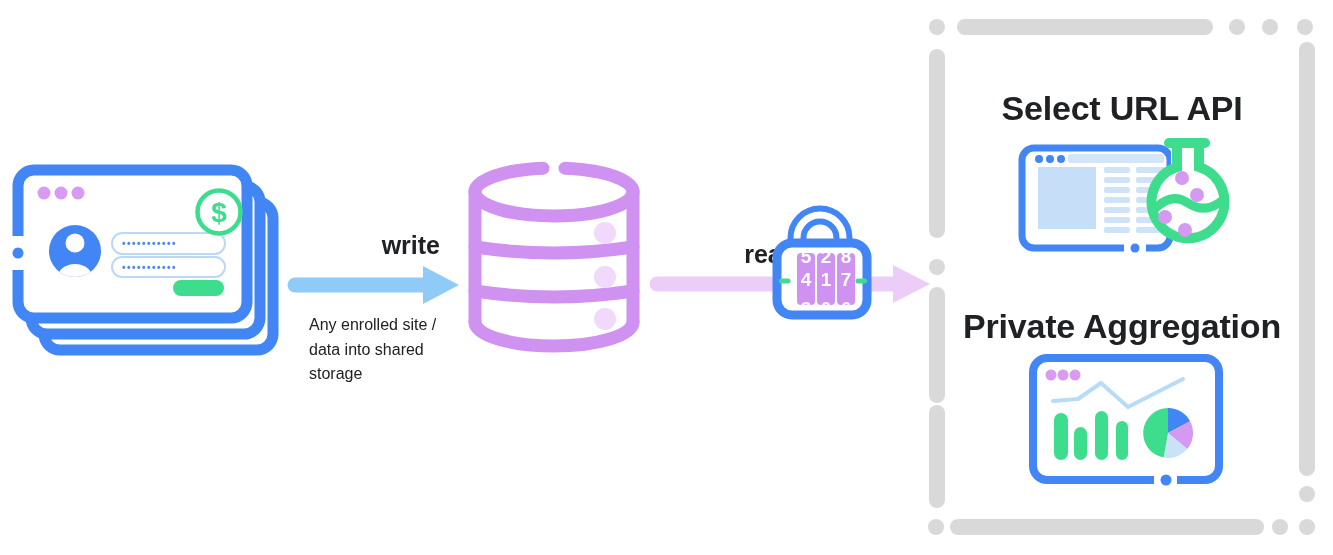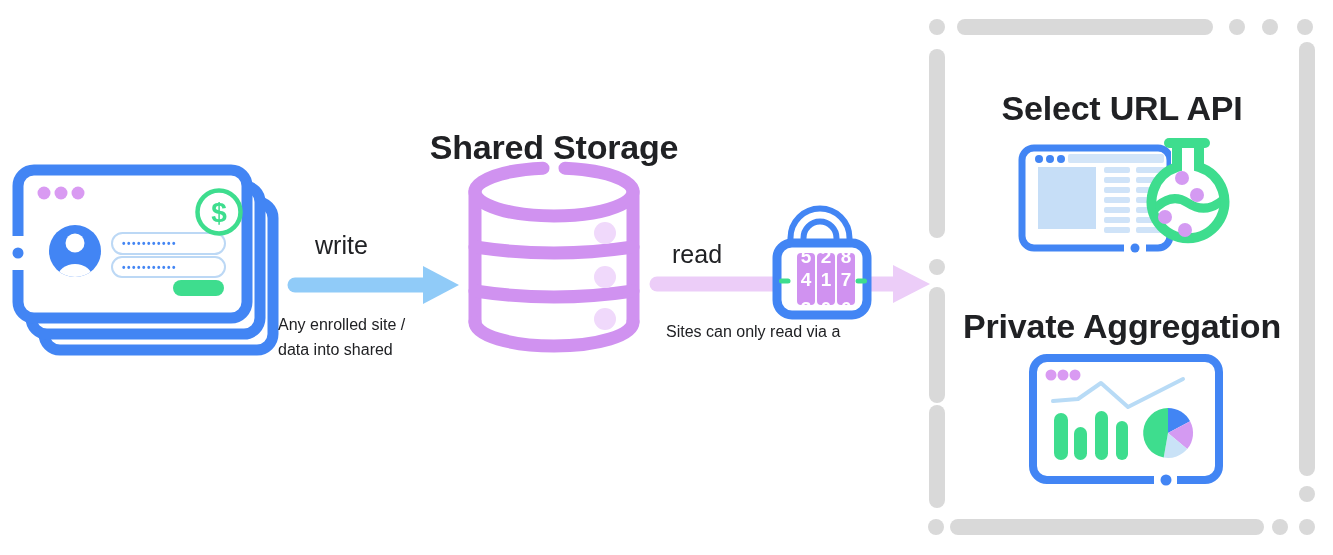--- a/index.html
+++ b/index.html
@@ -1,20 +1,20 @@
 <!DOCTYPE html>
 <html><head>
 <meta charset="utf-8">
 <style>
   html,body{margin:0;padding:0;background:#fff;}
   .canvas{position:relative;width:1333px;height:555px;background:#ffffff;overflow:hidden;
           font-family:"Liberation Sans",sans-serif;color:#202124;}
   .abs{position:absolute;}
   .heading{font-weight:700;font-size:34px;letter-spacing:-0.2px;text-align:center;color:#202124;}
-  .flowlabel{font-size:25px;font-weight:400;text-align:left;color:#202124;}
+  .flowlabel{font-size:25px;font-weight:700;text-align:right;color:#202124;}
   .desc{font-size:16px;line-height:24.5px;color:#202124;font-weight:400;}
   svg text{font-family:"Liberation Sans","DejaVu Sans",sans-serif;}
 </style>
 </head>
 <body>
 
 <div class="canvas">
 
   <svg class="abs" style="left:8px;top:158px" width="290" height="212" viewBox="0 0 290 212">
 
@@ -54,26 +54,26 @@
       <circle cx="211" cy="54" r="21.5" fill="#ffffff" stroke="#3edd8e" stroke-width="4.5"></circle>
       <text x="211" y="63.5" font-size="28" font-weight="700" fill="#3edd8e" text-anchor="middle">$</text>
     </g>
   </svg>
 
   <div class="abs flowlabel" style="left:315px;top:231px;width:125px">write</div>
   <svg class="abs" style="left:285px;top:258px" width="180" height="54" viewBox="0 0 180 54">
     <line x1="10" y1="27" x2="140" y2="27" stroke="#90cbf8" stroke-width="15" stroke-linecap="round"></line>
     <polygon points="138,8 174,27 138,46" fill="#90cbf8"></polygon>
   </svg>
-  <div class="abs desc" style="left:278px;top:313px;width:185px">
+  <div class="abs desc" style="left:309px;top:313px;width:185px">
     <div>Any enrolled site /</div>
     <div>data into shared</div>
+    <div>storage</div>
   </div>
 
-  <div class="abs heading" style="left:428px;top:128px;width:252px">Shared Storage</div>
   <svg class="abs" style="left:460px;top:158px" width="195" height="210" viewBox="0 0 195 210">
     <ellipse cx="94" cy="34" rx="79" ry="24" fill="#ffffff"></ellipse>
     <rect x="15" y="34" width="158" height="130" fill="#ffffff"></rect>
     <ellipse cx="94" cy="164" rx="79" ry="24" fill="#ffffff"></ellipse>
     <g stroke="#d092f0" stroke-width="13" stroke-linecap="round" fill="none">
       <path d="M 105 10.2 A 79 24 0 1 1 83 10.2"></path>
       <path d="M 15 34 V 164"></path>
       <path d="M 173 34 V 164"></path>
       <path d="M 15 164 A 79 24 0 0 0 173 164"></path>
       <path d="M 15 89 Q 94 101 173 89"></path>
@@ -111,21 +111,20 @@
       <text x="58" y="69">2</text>
       <text x="58" y="92">1</text>
       <text x="58" y="121">0</text>
       <text x="78" y="69">8</text>
       <text x="78" y="92">7</text>
       <text x="78" y="121">6</text>
     </g>
   </svg>
 
   <div class="abs desc" style="left:666px;top:320px;width:245px">
-    <div>Sites can only read via a</div>
   </div>
 
   <svg class="abs" style="left:918px;top:8px" width="410" height="535" viewBox="0 0 410 535">
     <g stroke="#d9d9d9" stroke-width="16" stroke-linecap="round" fill="#d9d9d9">
       <circle cx="19" cy="19" r="8" stroke="none"></circle>
       <line x1="47" y1="19" x2="287" y2="19"></line>
       <circle cx="319" cy="19" r="8" stroke="none"></circle>
       <circle cx="352" cy="19" r="8" stroke="none"></circle>
       <circle cx="387" cy="19" r="8" stroke="none"></circle>
       <line x1="389" y1="42" x2="389" y2="460"></line>

